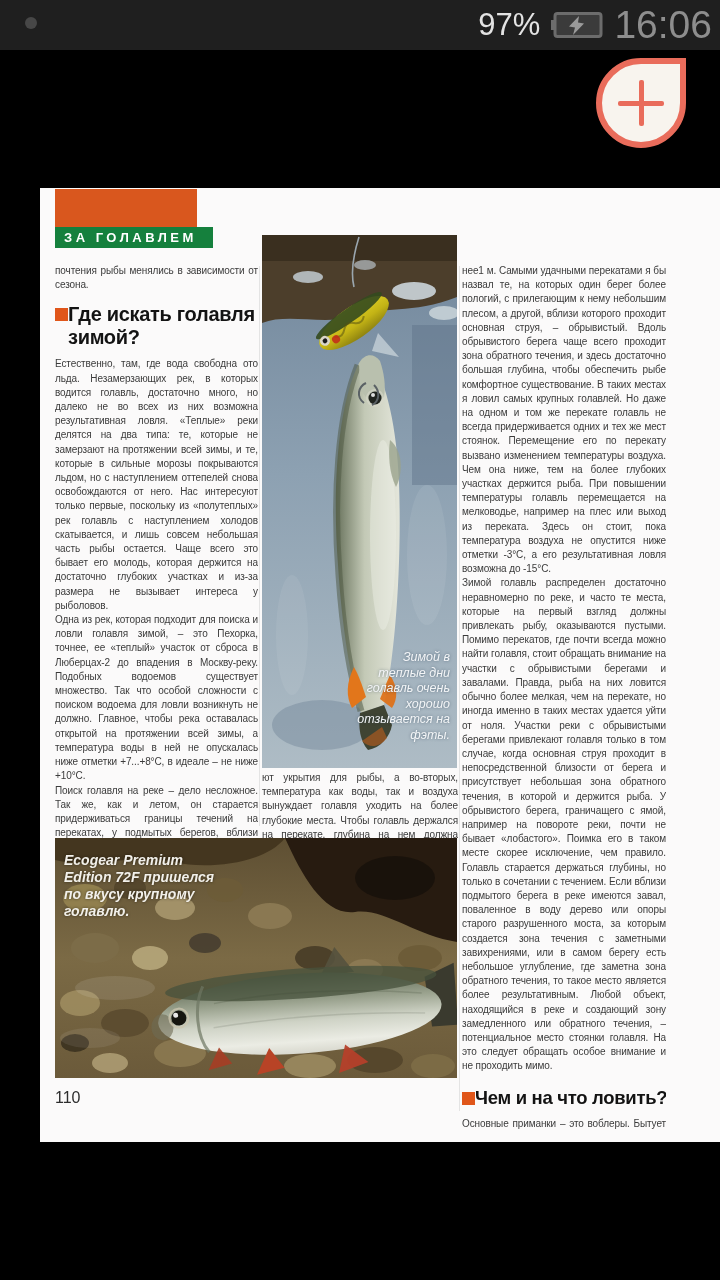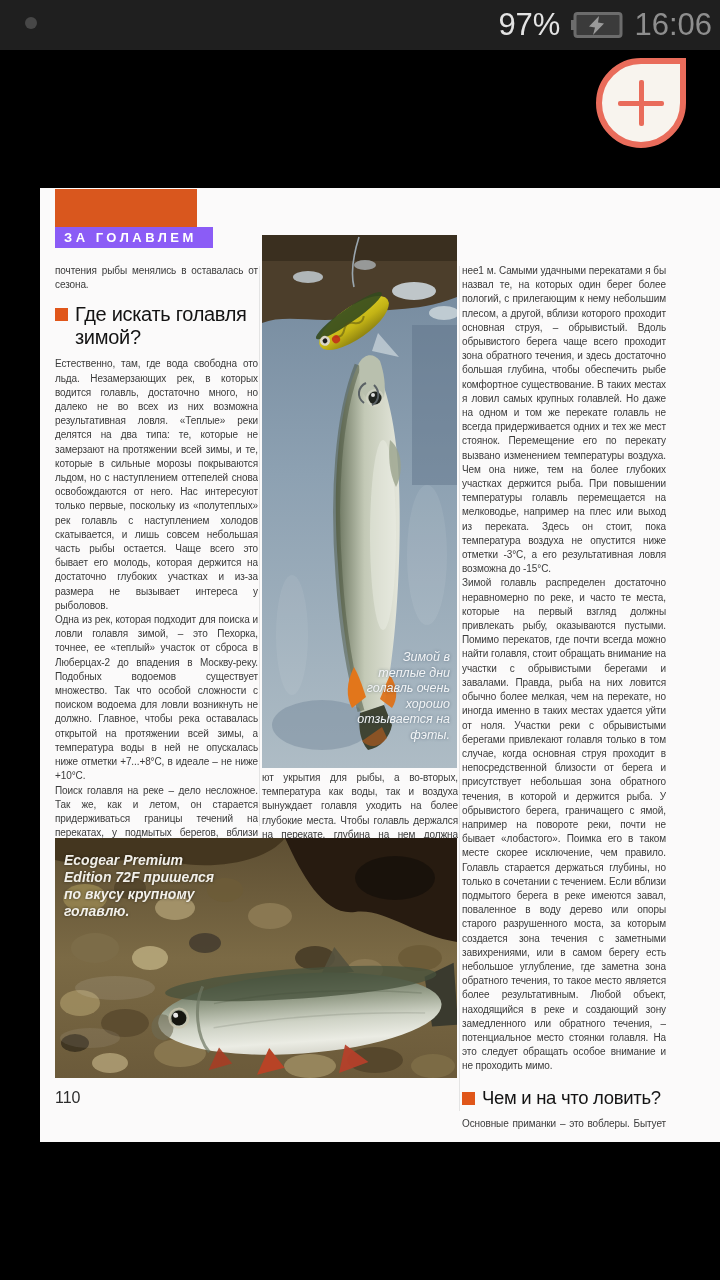--- a/index.html
+++ b/index.html
@@ -7,54 +7,54 @@
     position:relative; width:720px; height:1280px; background:#000;
     overflow:hidden; font-family:"Liberation Sans", sans-serif;
     -webkit-font-smoothing:antialiased;
   }
 
   
   .status-bar { position:absolute; left:0; top:0; width:720px; height:50px; background:#1f1f1f; }
   .notif-dot { position:absolute; left:25px; top:17px; width:12px; height:12px; border-radius:50%; background:#474747; }
   .sb-right { position:absolute; right:8px; top:0; height:50px; display:flex; align-items:center; gap:10px; }
   .sb-percent { color:#e3e3e3; font-size:31px; line-height:50px; }
-  .sb-time { color:#8e8e8e; font-size:31px; line-height:50px; }
+  .sb-time { color:#8e8e8e; font-size:39px; line-height:50px; }
   .battery { display:block; }
 
   
   .fab {
     position:absolute; left:596px; top:58px; width:90px; height:90px;
     box-sizing:border-box; background:#f8f4ee; border:6px solid #e96c5b;
     border-radius:50% 0 50% 50%; cursor:pointer;
   }
   .fab-plus { position:absolute; left:0; top:0; width:100%; height:100%; }
   .fab-plus::before { content:""; position:absolute; left:50%; top:50%; width:46px; height:5px; margin:-2.5px 0 0 -23px; background:#e96c5b; border-radius:2px; }
   .fab-plus::after  { content:""; position:absolute; left:50%; top:50%; width:5px; height:46px; margin:-23px 0 0 -2.5px; background:#e96c5b; border-radius:2px; }
 
   
   .page { position:absolute; left:40px; top:188px; width:680px; height:954px; background:#fbfafa; }
 
   .tag-orange { position:absolute; left:15px; top:1px; width:142px; height:38px; background:#d9571e; }
   .tag-gray {
-    position:absolute; left:15px; top:39px; width:158px; height:21px; background:#8b5cf6;
+    position:absolute; left:15px; top:39px; width:158px; height:21px; background:#15803d;
     color:#fff; font-size:13px; font-weight:bold; letter-spacing:3.5px;
     display:flex; align-items:center; padding-left:9px; box-sizing:border-box; white-space:nowrap;
   }
 
   .rule-a { position:absolute; left:219px; top:78px; width:1px; height:560px; background:#e4e4e4; }
   .rule-b { position:absolute; left:419px; top:78px; width:1px; height:845px; background:#e4e4e4; }
 
   .col { position:absolute; overflow:hidden; color:#3b3b3b; font-size:10px; line-height:14.2px;
          letter-spacing:-0.1px; text-align:justify; }
   .col p { margin:0; }
   .col1 { left:15px;  top:76px;  width:203px; height:588px; }
   .col2t { left:222px; top:583px; width:196px; height:74px; }
   .col3 { left:422px; top:76px;  width:204px; height:866px; }
 
-  .mag-h { display:flex; gap:7px; font-weight:normal; color:#131313; text-align:left; letter-spacing:-0.3px; }
+  .mag-h { display:flex; font-weight:bold; color:#131313; text-align:left; letter-spacing:-0.3px; }
   .mag-h .sq { flex:0 0 auto; width:13px; height:13px; background:#e0561a; margin-top:5px; }
   .h1 { margin:11px 0 8px; font-size:20px; line-height:23px; }
   .h2 { margin:13px 0 8px; font-size:18.5px; line-height:22px; white-space:nowrap; }
 
   .photo1 { position:absolute; left:222px; top:47px; width:195px; height:533px; overflow:hidden; }
   .photo1 svg, .photo2 svg { display:block; width:100%; height:100%; }
   .p1cap {
     position:absolute; right:7px; bottom:25px; width:94px; color:#f3f5f7;
     font-style:italic; font-weight:normal; font-size:12.5px; line-height:15.5px; text-align:right;
     text-shadow:0 0 3px rgba(40,60,80,.55);
@@ -95,21 +95,21 @@
 
     <div class="tag-orange"></div>
     <div class="tag-gray">
       <span>ЗА ГОЛАВЛЕМ</span>
     </div>
 
     <div class="rule-a"></div>
     <div class="rule-b"></div>
 
     <div class="col col1">
-      <p>почтения рыбы менялись в оставалась от сезона.</p>
+      <p>почтения рыбы менялись в зависимости от сезона.</p>
       <div class="mag-h h1">
         <span class="sq"></span>
         <span>Где искать голавля зимой?</span>
       </div>
       <p>Естественно, там, где вода свободна ото льда. Незамерзающих рек, в которых водится голавль, достаточно много, но далеко не во всех из них возможна результативная ловля. «Теплые» реки делятся на два типа: те, которые не замерзают на протяжении всей зимы, и те, которые в сильные морозы покрываются льдом, но с наступлением оттепелей снова освобождаются от него. Нас интересуют только первые, поскольку из «полутеплых» рек голавль с наступлением холодов скатывается, и лишь совсем небольшая часть рыбы остается. Чаще всего это бывает его молодь, которая держится на достаточно глубоких участках и из-за размера не вызывает интереса у рыболовов.</p>
       <p>Одна из рек, которая подходит для поиска и ловли голавля зимой, – это Пехорка, точнее, ее «теплый» участок от сброса в Люберцах-2 до впадения в Москву-реку. Подобных водоемов существует множество. Так что особой сложности с поиском водоема для ловли возникнуть не должно. Главное, чтобы река оставалась открытой на протяжении всей зимы, а температура воды в ней не опускалась ниже отметки +7...+8°С, в идеале – не ниже +10°С.</p>
       <p>Поиск голавля на реке – дело несложное. Так же, как и летом, он старается придерживаться границы течений на перекатах, у подмытых берегов, вблизи различных завалов и заносов. Единственное, что отличает летние места его обитания от зимних, – это глубины. Ловля зимой на перекате глубиной 30 см лишена всякого смысла по двум причинам. Во-первых, водная растительность в реке с наступлением холодов отмирает, поэтому исчеза-</p>
     </div>
 
     <div class="photo1">

